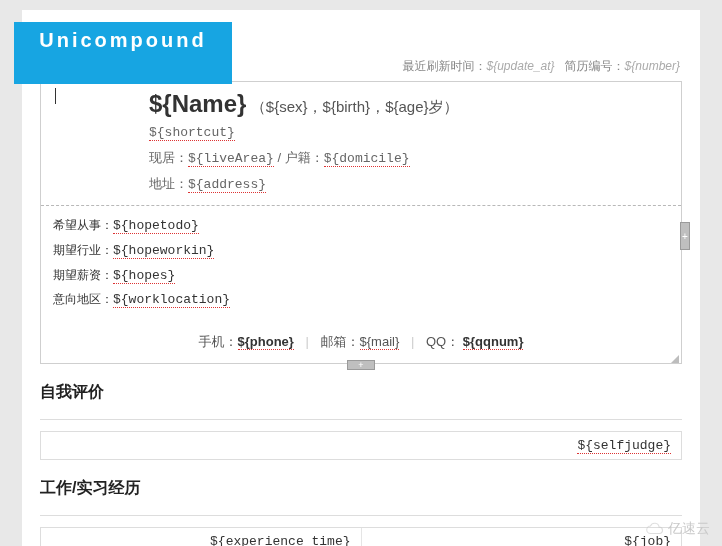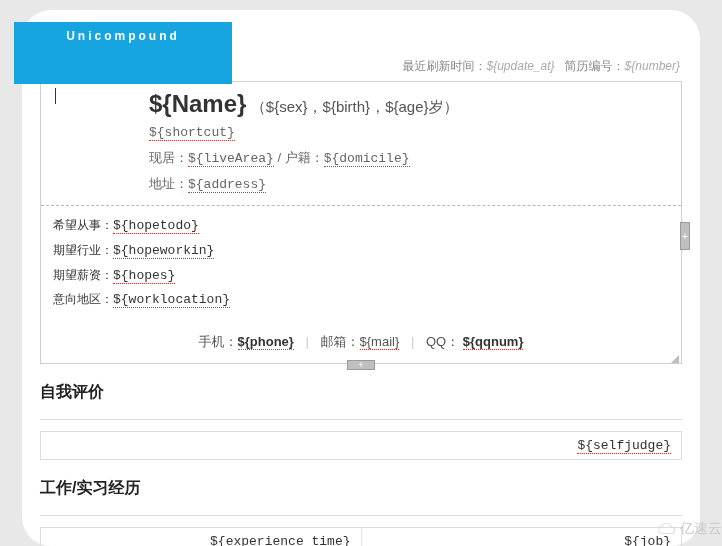--- a/index.html
+++ b/index.html
@@ -10,35 +10,34 @@
     font-family: "Microsoft YaHei", Arial, sans-serif;
     position: relative;
     overflow: hidden;
   }
   .page {
     background: #fff;
     margin: 10px 22px 0 22px;
     height: 536px;
     position: relative;
     padding: 0 18px;
-    border-radius: 29px;
   }
   .logo-banner {
     position: absolute;
     top: 22px;
     left: 14px;
     width: 218px;
     height: 62px;
     background: #17a5e2;
     color: #fff;
     text-align: center;
     padding-top: 7px;
     z-index: 10;
   }
-  .logo-banner .l1 { font-size: 12px; font-weight: bold; letter-spacing: 3px; }
+  .logo-banner .l1 { font-size: 20px; font-weight: bold; letter-spacing: 3px; }
   .logo-banner .l2 { font-size: 14px; font-weight: bold; letter-spacing: 2px; margin-top: 2px; }
   .meta-line {
     text-align: right;
     color: #888;
     font-size: 12px;
     padding-top: 48px;
     padding-right: 2px;
   }
   .meta-line .ph { font-style: italic; color: #aaa; }
   .profile-box {
@@ -128,21 +127,21 @@
     flex: 1;
     padding: 6px 10px;
     font-size: 12.5px;
     font-family: "SimSun", serif;
     color: #333;
     border-right: 1px solid #e5e5e5;
   }
   .field-cell:last-child { border-right: 0; }
   .watermark {
     position: absolute;
-    right: 0; bottom: 8px;
+    right: 12px; bottom: 8px;
     color: #c9c9c9;
     font-size: 14px;
     display:flex; align-items:center; gap:4px;
   }
   .watermark svg { opacity:0.6; }
 </style>
 </head>
 <body>
 
 <div class="logo-banner">

